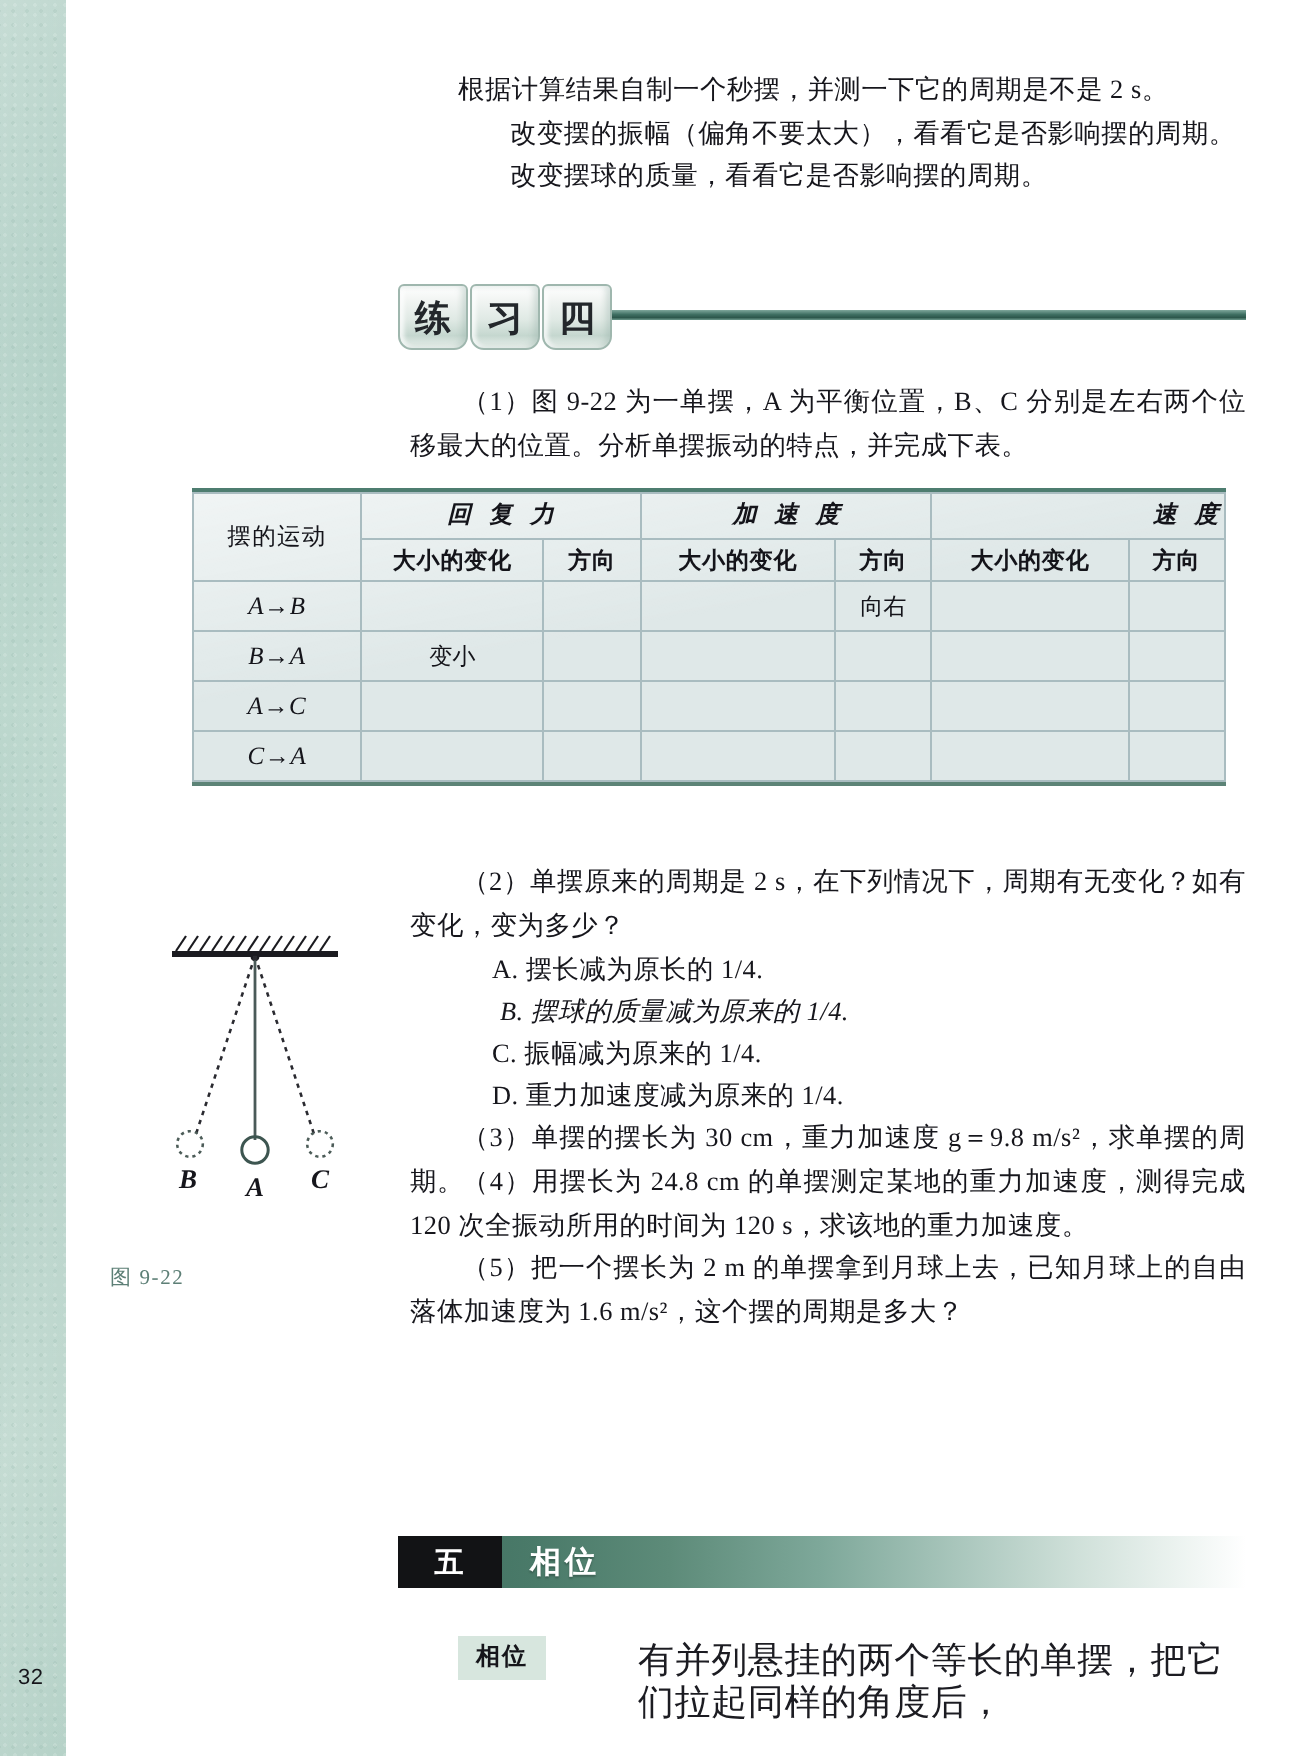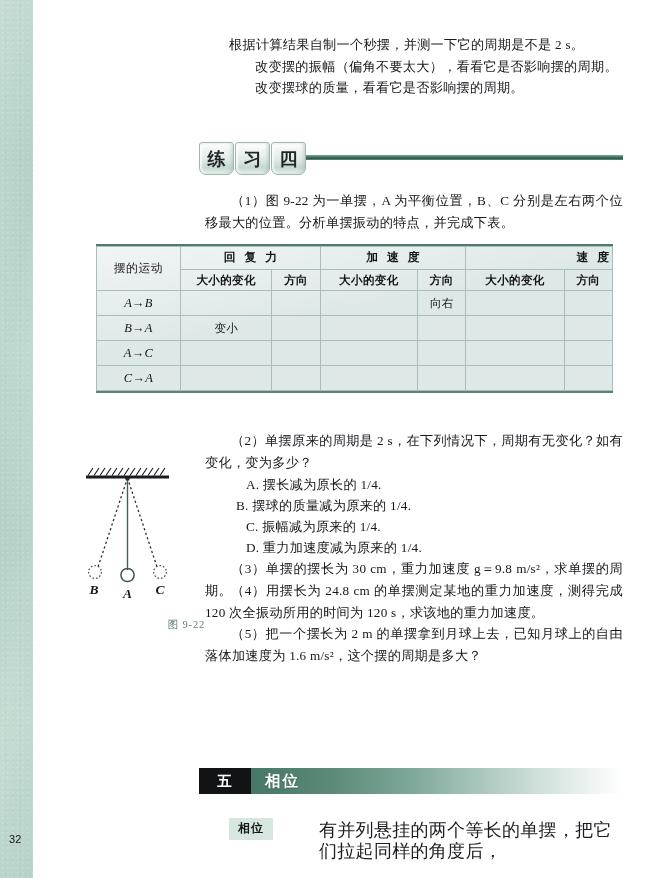--- a/index.html
+++ b/index.html
@@ -133,20 +133,21 @@
     padding: 0;
     text-align: center;
     vertical-align: middle;
     font-weight: 400;
     color: #14141a;
   }
   table.swing th {
     font-weight: 700;
     letter-spacing: 3px;
     text-indent: 3px;
+    font-style: italic;
   }
   table.swing .sub {
     font-weight: 700;
     letter-spacing: .4px;
     text-indent: 0;
     font-size: 11.5px;
   }
   .tbl-top-edge, .tbl-bot-edge {
     height: 2px;
     background: #4e7d70;
@@ -173,23 +174,23 @@
   .figure {
     position: absolute;
     left: 55px;
     top: 462px;
     width: 150px;
     height: 175px;
   }
   .fig-cap {
     position: absolute;
     left: 0;
-    top: 156px;
+    top: 170px;
     width: 150px;
-    text-align: right;
+    text-align: left;
     font-size: 10.5px;
     color: #5d7f76;
     letter-spacing: .8px;
   }
 
   
   .sec-header {
     position: absolute;
     left: 199px;
     top: 768px;
@@ -345,21 +346,21 @@
         <td class="cellval h-row"></td>
         <td class="cellval h-row"></td>
       </tr>
     </tbody>
       </table>
     <div class="tbl-bot-edge"></div>
   </div>
 
   <div class="para ind" style="left:205px; top:430px; width:418px;">（2）单摆原来的周期是 2 s，在下列情况下，周期有无变化？如有变化，变为多少？</div>
   <div class="para" style="left:246px; top:474px; width:380px;">A. 摆长减为原长的 1/4.</div>
-  <div class="para" style="left:236px; top:495px; width:380px;">B. 摆球的质量减为原来的 1/4.</div>
+  <div class="para" style="left:250px; top:495px; width:380px;font-style:italic;">B. 摆球的质量减为原来的 1/4.</div>
   <div class="para" style="left:246px; top:516px; width:380px;">C. 振幅减为原来的 1/4.</div>
   <div class="para" style="left:246px; top:537px; width:380px;">D. 重力加速度减为原来的 1/4.</div>
 
   <div class="para ind" style="left:205px; top:558px; width:418px;">（3）单摆的摆长为 30 cm，重力加速度 g＝9.8 m/s²，求单摆的周期。</div>
   <div class="para ind" style="left:205px; top:580px; width:418px;">（4）用摆长为 24.8 cm 的单摆测定某地的重力加速度，测得完成 120 次全振动所用的时间为 120 s，求该地的重力加速度。</div>
   <div class="para ind" style="left:205px; top:623px; width:418px;">（5）把一个摆长为 2 m 的单摆拿到月球上去，已知月球上的自由落体加速度为 1.6 m/s²，这个摆的周期是多大？</div>
 
   <div class="figure">
     <svg width="150" height="150" viewBox="0 0 150 150">
 

